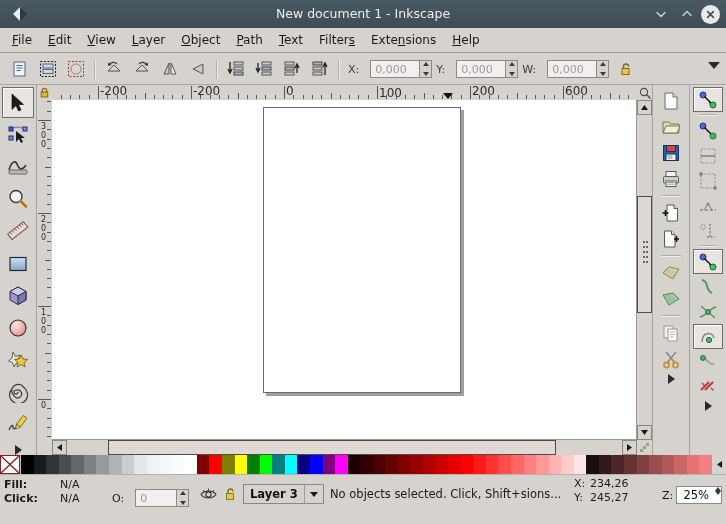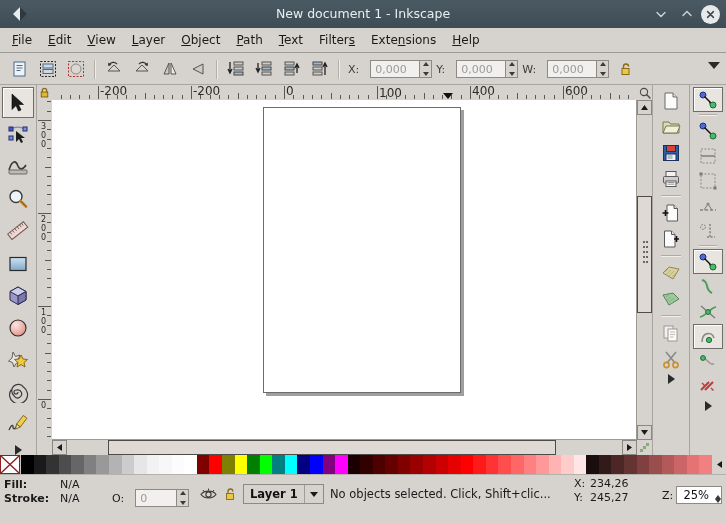--- a/index.html
+++ b/index.html
@@ -217,21 +217,21 @@
     position:absolute;left:330px;top:12px;width:240px;font-size:11.5px;color:#1a1a1a;
     white-space:nowrap;overflow:hidden;
   }
   .coords{position:absolute;left:574px;top:2px;font-size:11px;color:#1a1a1a;line-height:14px;}
   .coords .crow{display:flex;}
   .coords .clbl{width:16px;}
   .coords .cval{width:46px;text-align:left;}
   .zoomwrap{position:absolute;left:662px;top:11px;display:flex;align-items:center;}
   .zoomwrap .zlbl{font-size:11px;margin-right:3px;color:#1a1a1a;}
   .zoomfield{
-    display:flex;align-items:flex-end;height:18px;border:1px solid #8d8a85;background:#fff;box-sizing:border-box;
+    display:flex;align-items:flex-start;height:18px;border:1px solid #8d8a85;background:#fff;box-sizing:border-box;
   }
   .zoomfield .zval{
     width:38px;text-align:center;font-size:11.5px;line-height:16px;color:#111;background:#fff;
   }
   .caret-dn{width:0;height:0;border-left:4px solid transparent;border-right:4px solid transparent;border-top:5px solid #1a1a1a;}
 </style>
 </head>
 <body>
 
 <div class="app">
@@ -550,21 +550,21 @@
           <div class="rtick" style="left: 334px; top: 10px; width: 1px; height: 4px;"></div>
           <div class="rtick" style="left: 344px; top: 10px; width: 1px; height: 4px;"></div>
           <div class="rtick" style="left: 353px; top: 10px; width: 1px; height: 4px;"></div>
           <div class="rtick" style="left: 362px; top: 10px; width: 1px; height: 4px;"></div>
           <div class="rtick" style="left: 372px; top: 8px; width: 1px; height: 6px;"></div>
           <div class="rtick" style="left: 381px; top: 10px; width: 1px; height: 4px;"></div>
           <div class="rtick" style="left: 390px; top: 10px; width: 1px; height: 4px;"></div>
           <div class="rtick" style="left: 399px; top: 10px; width: 1px; height: 4px;"></div>
           <div class="rtick" style="left: 409px; top: 10px; width: 1px; height: 4px;"></div>
           <div class="rtick" style="left: 418px; top: 1px; width: 1px; height: 13px;"></div>
-          <div class="rlabel" style="left: 420px; top: 2px;">400</div>
+          <div class="rlabel" style="left: 420px; top: 2px;">200</div>
           <div class="rtick" style="left: 427px; top: 10px; width: 1px; height: 4px;"></div>
           <div class="rtick" style="left: 437px; top: 10px; width: 1px; height: 4px;"></div>
           <div class="rtick" style="left: 446px; top: 10px; width: 1px; height: 4px;"></div>
           <div class="rtick" style="left: 455px; top: 10px; width: 1px; height: 4px;"></div>
           <div class="rtick" style="left: 465px; top: 8px; width: 1px; height: 6px;"></div>
           <div class="rtick" style="left: 474px; top: 10px; width: 1px; height: 4px;"></div>
           <div class="rtick" style="left: 483px; top: 10px; width: 1px; height: 4px;"></div>
           <div class="rtick" style="left: 492px; top: 10px; width: 1px; height: 4px;"></div>
           <div class="rtick" style="left: 502px; top: 10px; width: 1px; height: 4px;"></div>
           <div class="rtick" style="left: 511px; top: 1px; width: 1px; height: 13px;"></div>
@@ -951,21 +951,21 @@
   </div>
 
   <div class="statusbar">
 
     <div class="fillstroke">
       <div class="fs-row">
         <span class="fs-lbl">Fill:</span>
         <span class="fs-val">N/A</span>
       </div>
       <div class="fs-row">
-        <span class="fs-lbl">Stroke:</span>
+        <span class="fs-lbl">Click:</span>
         <span class="fs-val">N/A</span>
       </div>
     </div>
 
     <div class="opacity">
       <span class="olbl">O:</span>
       <div class="spin">
         <input type="text" style="width: 40px;" readonly="" value="0">
         <div class="arrows">
             <i class="up"></i>
@@ -983,27 +983,27 @@
     </div>
 
     <div class="lock2">
       <svg width="14" height="15" viewBox="0 0 14 15">
         <path d="M4 6.5 V4.4 a2.4 2.4 0 0 1 4.8 0" stroke="#8a6a12" stroke-width="1.3" fill="none"></path>
         <rect x="2.5" y="6.5" width="7" height="6" fill="#e8c84a" stroke="#8a6a12" stroke-width="0.9"></rect>
       </svg>
     </div>
 
     <div class="layerbox">
-      <span class="lname">Layer 1</span>
+      <span class="lname">Layer 3</span>
       <span class="lcaret">
         <span class="caret-dn"></span>
       </span>
     </div>
 
-    <div class="statustext">No objects selected. Click, Shift+clic...</div>
+    <div class="statustext">No objects selected. Click, Shift+sions...</div>
 
     <div class="coords">
       <div class="crow">
         <span class="clbl">X:</span>
         <span class="cval">234,26</span>
       </div>
       <div class="crow">
         <span class="clbl">Y:</span>
         <span class="cval">245,27</span>
       </div>

